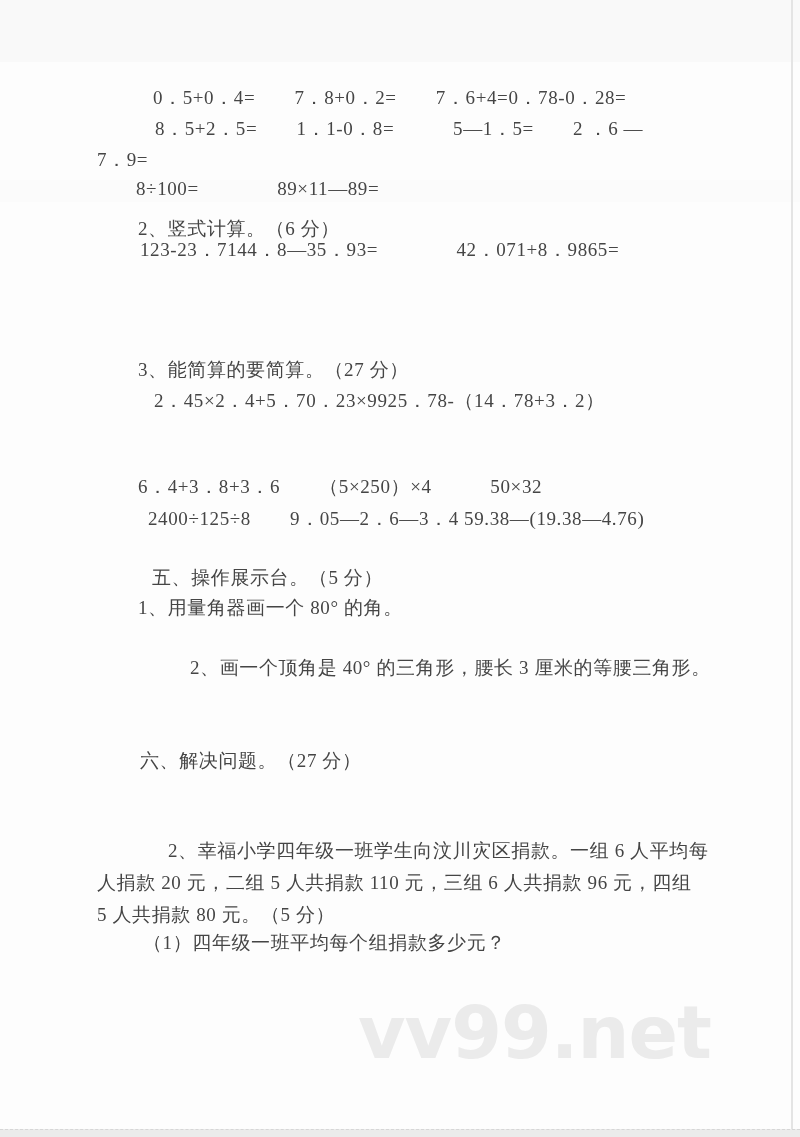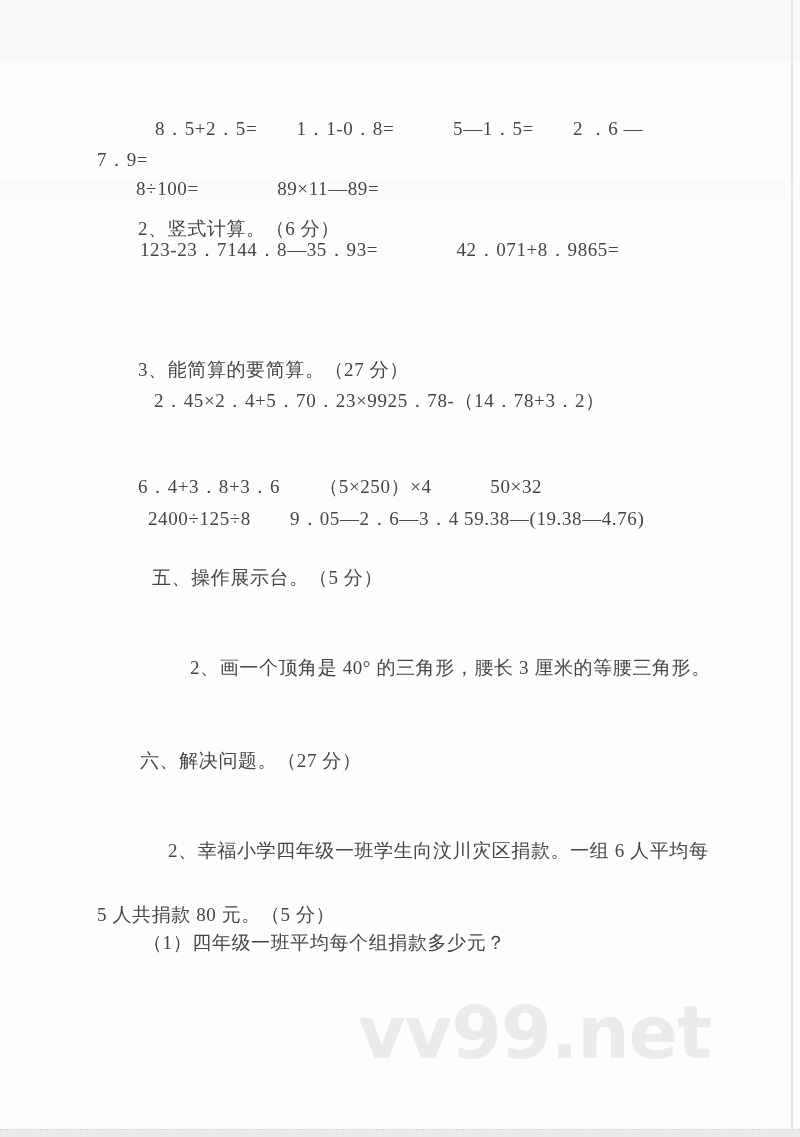--- a/index.html
+++ b/index.html
@@ -69,33 +69,36 @@
     box-sizing:border-box;
   }
 </style>
 </head>
 <body>
 
 <div class="page">
   <div class="band-top"></div>
   <div class="band-mid"></div>
 
+  <div class="line l0">0．5+0．4=　　7．8+0．2=　　7．6+4=0．78-0．28=</div>
   <div class="line l1">8．5+2．5=　　1．1-0．8=　　　5—1．5=　　2 ．6 —</div>
   <div class="line l2">7．9=</div>
   <div class="line l3">8÷100=　　　　89×11—89=</div>
   <div class="line l4">2、竖式计算。（6 分）</div>
   <div class="line l5">123-23．7144．8—35．93=　　　　42．071+8．9865=</div>
   <div class="line l6">3、能简算的要简算。（27 分）</div>
   <div class="line l7">2．45×2．4+5．70．23×9925．78-（14．78+3．2）</div>
   <div class="line l8">6．4+3．8+3．6　　（5×250）×4　　　50×32</div>
   <div class="line l9">2400÷125÷8　　9．05—2．6—3．4 59.38—(19.38—4.76)</div>
   <div class="line l10">五、操作展示台。（5 分）</div>
+  <div class="line l11">1、用量角器画一个 80° 的角。</div>
   <div class="line l12">2、画一个顶角是 40° 的三角形，腰长 3 厘米的等腰三角形。</div>
   <div class="line l13">六、解决问题。（27 分）</div>
   <div class="line l15">2、幸福小学四年级一班学生向汶川灾区捐款。一组 6 人平均每</div>
+  <div class="line l16">人捐款 20 元，二组 5 人共捐款 110 元，三组 6 人共捐款 96 元，四组</div>
   <div class="line l17">5 人共捐款 80 元。（5 分）</div>
   <div class="line l18">（1）四年级一班平均每个组捐款多少元？</div>
 
   <div class="watermark">vv99.net</div>
 
   <div class="right-edge"></div>
   <div class="bottom-strip"></div>
 </div>
 
 </body></html>

